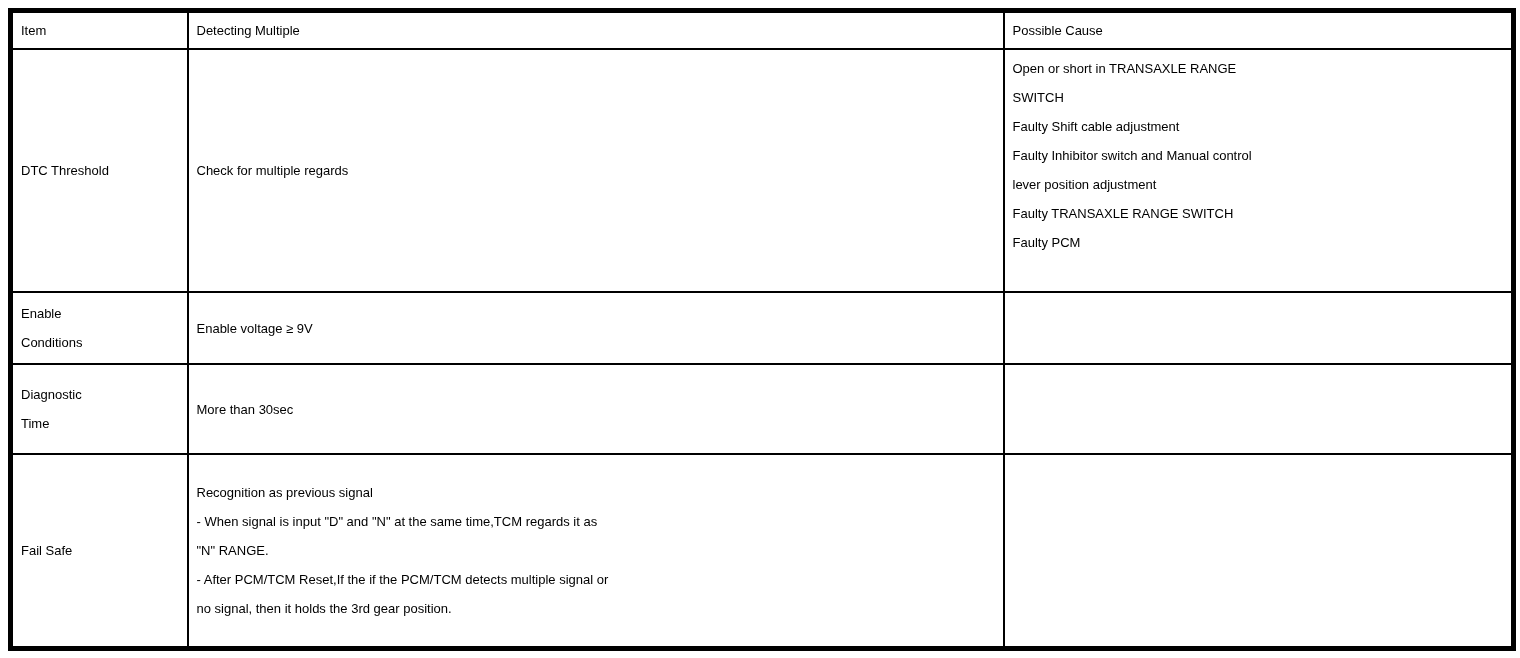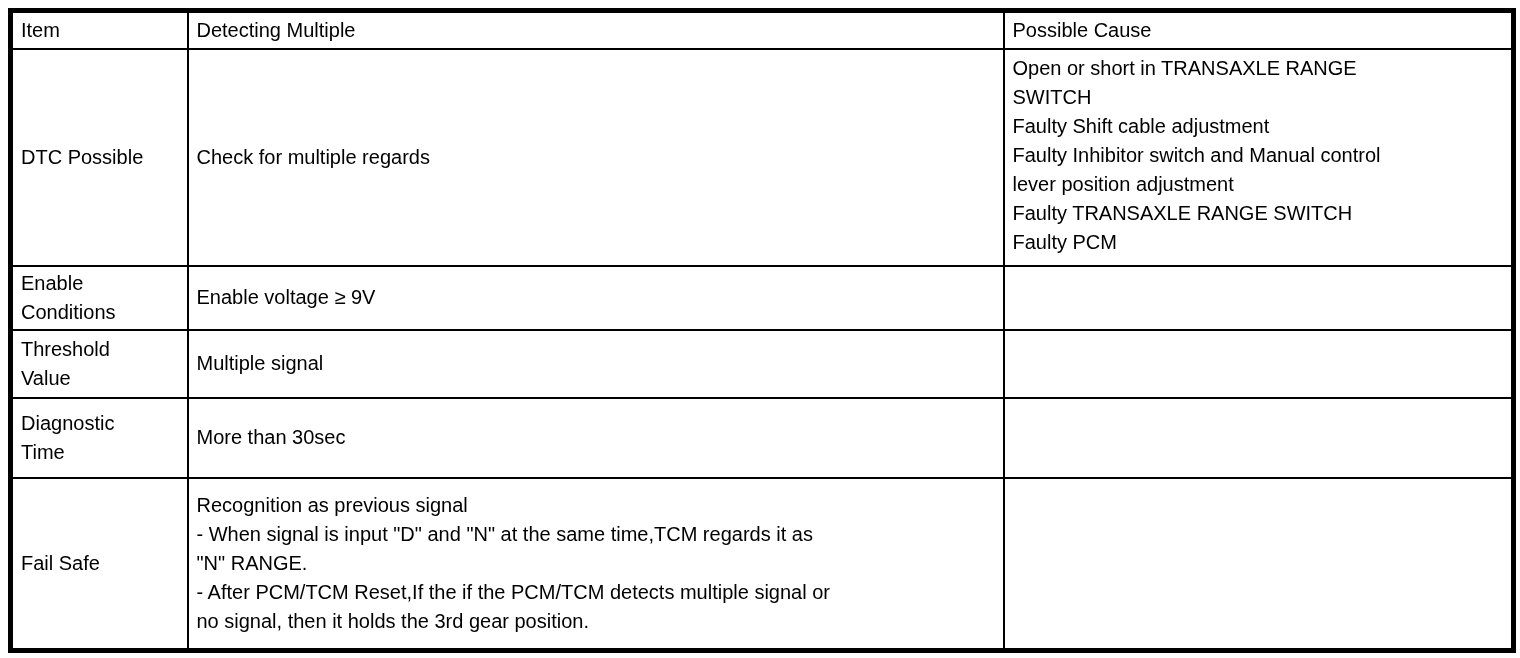--- a/index.html
+++ b/index.html
@@ -25,21 +25,21 @@
     table-layout: fixed;
     border: 5px solid #000000;
     background: #ffffff;
   }
   .doc-table col.c1 { width: 177px; }
   .doc-table col.c2 { width: 816px; }
   .doc-table col.c3 { width: 510px; }
   .doc-table th, .doc-table td {
     border: 2px solid #000000;
     padding: 2px 14px 2px 8px;
-    font-size: 20px;
+    font-size: 13px;
     line-height: 29px;
     font-weight: 400;
     text-align: left;
     vertical-align: middle;
     white-space: pre-line;
     overflow: hidden;
   }
   .doc-table thead tr { height: 38px; }
   .doc-table tbody tr.r1 { height: 217px; }
   .doc-table tbody tr.r2 { height: 55px; }
@@ -63,40 +63,34 @@
   </colgroup>
   <thead>
     <tr>
       <th>Item</th>
       <th>Detecting Multiple</th>
       <th>Possible Cause</th>
     </tr>
   </thead>
   <tbody>
     <tr class="r1">
-      <td>DTC Possible</td>
+      <td>DTC Threshold</td>
       <td>Check for multiple regards</td>
       <td class="top">Open or short in TRANSAXLE RANGE
 SWITCH
 Faulty Shift cable adjustment
 Faulty Inhibitor switch and Manual control
 lever position adjustment
 Faulty TRANSAXLE RANGE SWITCH
 Faulty PCM</td>
     </tr>
     <tr class="r2">
       <td>Enable
 Conditions</td>
       <td>Enable voltage ≥ 9V</td>
-      <td></td>
-    </tr>
-    <tr class="r3">
-      <td>Threshold
-Value</td>
-      <td>Multiple signal</td>
       <td></td>
     </tr>
     <tr class="r4">
       <td>Diagnostic
 Time</td>
       <td>More than 30sec</td>
       <td></td>
     </tr>
     <tr class="r5">
       <td>Fail Safe</td>

